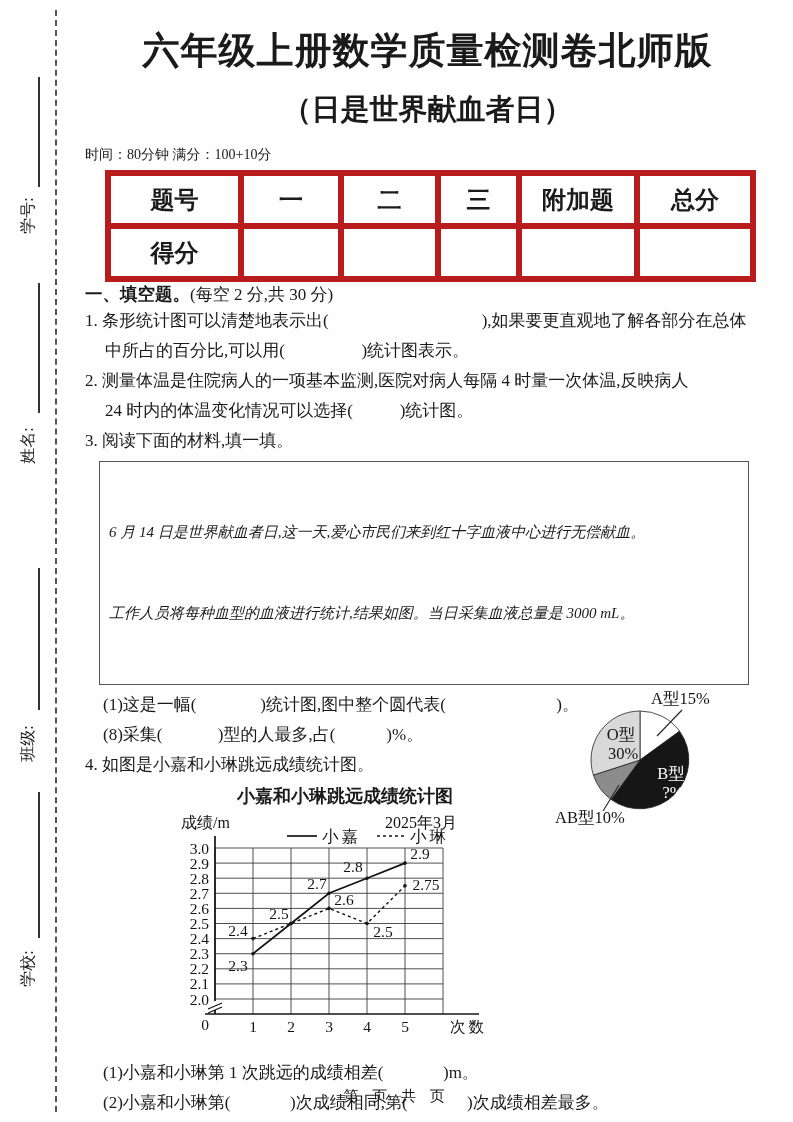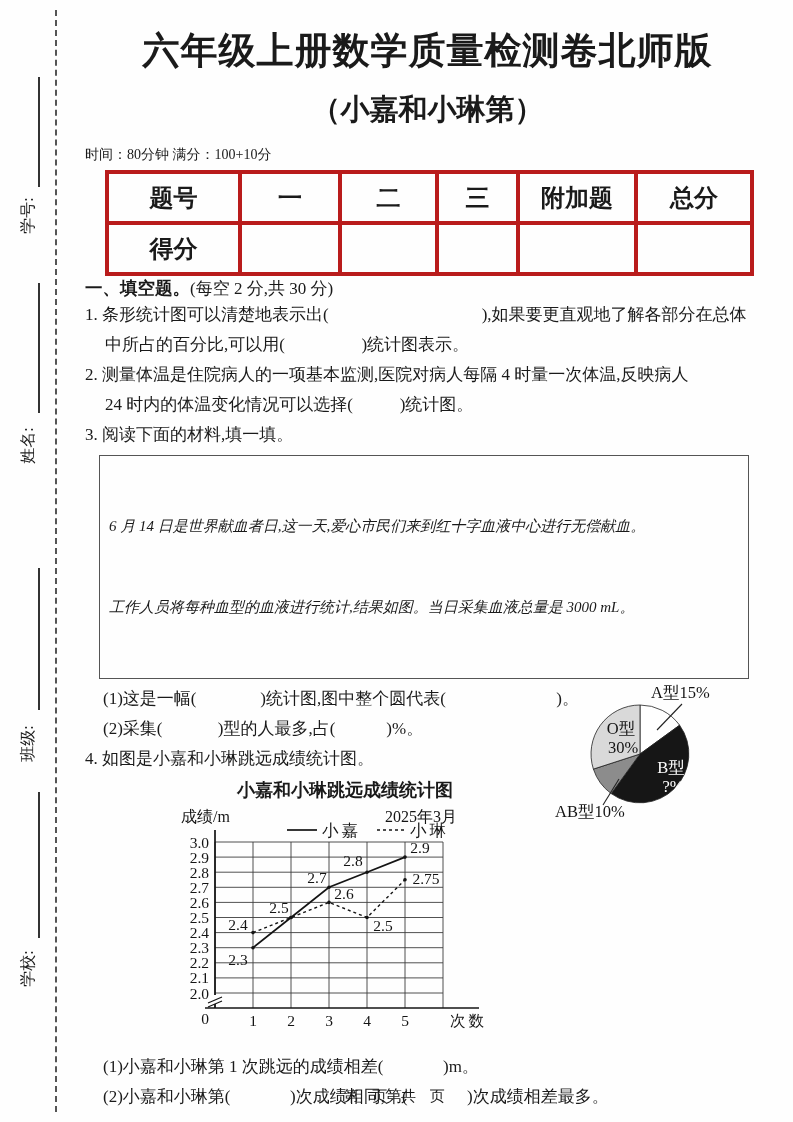--- a/index.html
+++ b/index.html
@@ -11,21 +11,21 @@
   .side-label{position:absolute;left:6px;width:44px;text-align:center;font-size:16px;
               transform:rotate(-90deg);transform-origin:center;white-space:nowrap;}
   
   .content{position:absolute;left:85px;top:26px;width:685px;}
   .main-title{font-family:"Liberation Sans",sans-serif;font-weight:bold;font-size:37px;
               text-align:center;margin:0;letter-spacing:1px;}
   .sub-title{font-family:"Liberation Sans",sans-serif;font-weight:bold;font-size:29px;
              text-align:center;margin-top:14px;}
   .meta{font-size:14px;text-align:left;margin-top:16px;padding-right:6px;}
   table.score{border-collapse:collapse;margin:6px 0 0 20px;table-layout:fixed;}
-  table.score td{border:4px solid #b91c1c;text-align:center;font-weight:bold;font-size:24px;
+  table.score td{border:6px solid #b91c1c;text-align:center;font-weight:bold;font-size:24px;
                  height:47px;padding:0;}
   .sec-heading{margin-top:0;font-size:17px;white-space:pre;}
   .sec-heading .bold{font-weight:bold;font-size:17.5px;}
   .qline{font-size:17px;line-height:30px;white-space:pre;}
   .cont{padding-left:20px;}
   .sub{padding-left:18px;}
   .material-box{border:1.5px solid #555;margin:5px 0 5px 14px;padding:3px 9px;width:630px;
                 font-style:italic;font-size:15px;line-height:27px;white-space:pre;}
   .q3-wrap{position:relative;}
   .pie-box{position:absolute;left:462px;top:-8px;}
@@ -65,21 +65,21 @@
   <div class="side-line" style="top:568px;height:142px;"></div>
   <div class="side-label" style="top:733px;">班级:</div>
 
   <div class="side-line" style="top:792px;height:146px;"></div>
   <div class="side-label" style="top:958px;">学校:</div>
 </div>
 
 <div class="content">
 
   <h1 class="main-title">六年级上册数学质量检测卷北师版</h1>
-  <div class="sub-title">（小嘉和小琳第）</div>
+  <div class="sub-title">（日是世界献血者日）</div>
   <div class="meta">时间：80分钟  满分：100+10分</div>
 
   <table class="score">
     <colgroup>
       <col style="width:133px">
         <col style="width:100px">
         <col style="width:97px">
       <col style="width:81px">
         <col style="width:118px">
         <col style="width:116px">
@@ -112,21 +112,21 @@
   <div class="qline cont">24 时内的体温变化情况可以选择(           )统计图。</div>
   <div class="qline">3. 阅读下面的材料,填一填。</div>
 
   <div class="material-box">
     <div>6 月 14 日是世界献血者日,这一天,爱心市民们来到红十字血液中心进行无偿献血。</div>
     <div>工作人员将每种血型的血液进行统计,结果如图。当日采集血液总量是 3000 mL。</div>
   </div>
 
   <div class="q3-wrap">
     <div class="qline sub">(1)这是一幅(               )统计图,图中整个圆代表(                          )。</div>
-    <div class="qline sub">(2)采集(             )型的人最多,占(            )%。</div>
+    <div class="qline sub">(8)采集(             )型的人最多,占(            )%。</div>
     <div class="qline">4. 如图是小嘉和小琳跳远成绩统计图。</div>
     <div class="pie-box">
       <svg id="pie-svg" width="228" height="152" viewBox="0 0 228 152">
         <g id="pie-plot">
             <path d="M93,78 L93.0,29.0 A49,49 0 0 1 132.6,49.2 Z" fill="#ffffff" stroke="#222" stroke-width="0.8"></path>
             <path d="M93,78 L132.6,49.2 A49,49 0 0 1 64.2,117.6 Z" fill="#161616" stroke="#222" stroke-width="0.8"></path>
             <path d="M93,78 L64.2,117.6 A49,49 0 0 1 46.4,93.1 Z" fill="#8c8c8c" stroke="#222" stroke-width="0.8"></path>
             <path d="M93,78 L46.4,93.1 A49,49 0 0 1 93.0,29.0 Z" fill="#d9d9d9" stroke="#222" stroke-width="0.8"></path>
             <text x="104" y="22" class="pie-callout">A型15%</text>
             <line x1="135" y1="28" x2="110" y2="54" class="leader"></line>

